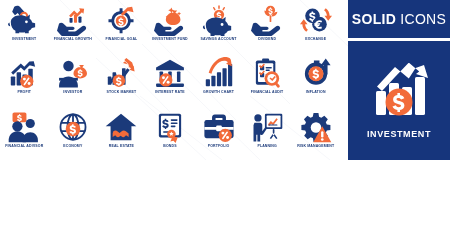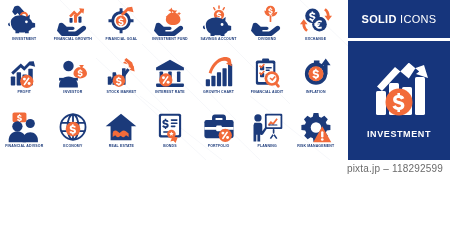--- a/index.html
+++ b/index.html
@@ -38,21 +38,21 @@
   
   #panel{
     position:absolute;left:348px;top:0;width:102px;height:160px;
   }
   #panel-top{
     position:absolute;left:0;top:0;width:102px;height:38px;
     background:#16357c;
     display:flex;align-items:center;justify-content:center;
   }
   #panel-top .t{
-    color:#fff;font-size:11px;letter-spacing:.3px;white-space:nowrap;
+    color:#fff;font-size:14px;letter-spacing:.3px;white-space:nowrap;
   }
   #panel-top .t b{font-weight:700;}
   #panel-top .t span{font-weight:400;}
   #panel-bot{
     position:absolute;left:0;top:41px;width:102px;height:119px;
     background:#16357c;
     display:flex;flex-direction:column;align-items:center;justify-content:center;
   }
   #panel-bot svg{width:62px;height:58px;display:block;}
   #panel-bot .blabel{
@@ -396,17 +396,14 @@
         <rect fill="#ffffff" x="47" y="14" width="10" height="38" rx="1.6"></rect>
         <path fill="#ffffff" d="M56 2l4 13-12-4 3.2-2.6-10.4-8.8L27 14 14 28l-5-4.6L27 4l13.8 11.6L47.6 5z"></path>
         <circle fill="#f26b3a" cx="31" cy="39" r="13.5"></circle>
         <path fill="#ffffff" d="M32 30v2c2.2.4 3.7 1.5 4.3 3.3l-3.2 1.2c-.5-1.1-1.4-1.6-2.5-1.6-1.3 0-2.1.5-2.1 1.4s.8 1.2 3 1.8c3 .8 4.9 1.9 4.9 4.5 0 2.4-1.7 4.1-4.4 4.5V49h-2.6v-1.9c-2.5-.4-4.2-1.6-4.9-3.5l3.3-1.3c.5 1.2 1.6 1.9 3 1.9s2.2-.5 2.2-1.4-.8-1.2-3.1-1.9c-3-.8-4.8-1.9-4.8-4.5 0-2.2 1.6-3.8 4.3-4.3V30z"></path>
       </svg>
       <div class="blabel">INVESTMENT</div>
     </div>
 
   </div>
 
-  <div id="wm">
-    <div class="wt">pixta.jp – 118292599</div>
-  </div>
 
 </div>
 
 </body></html>

